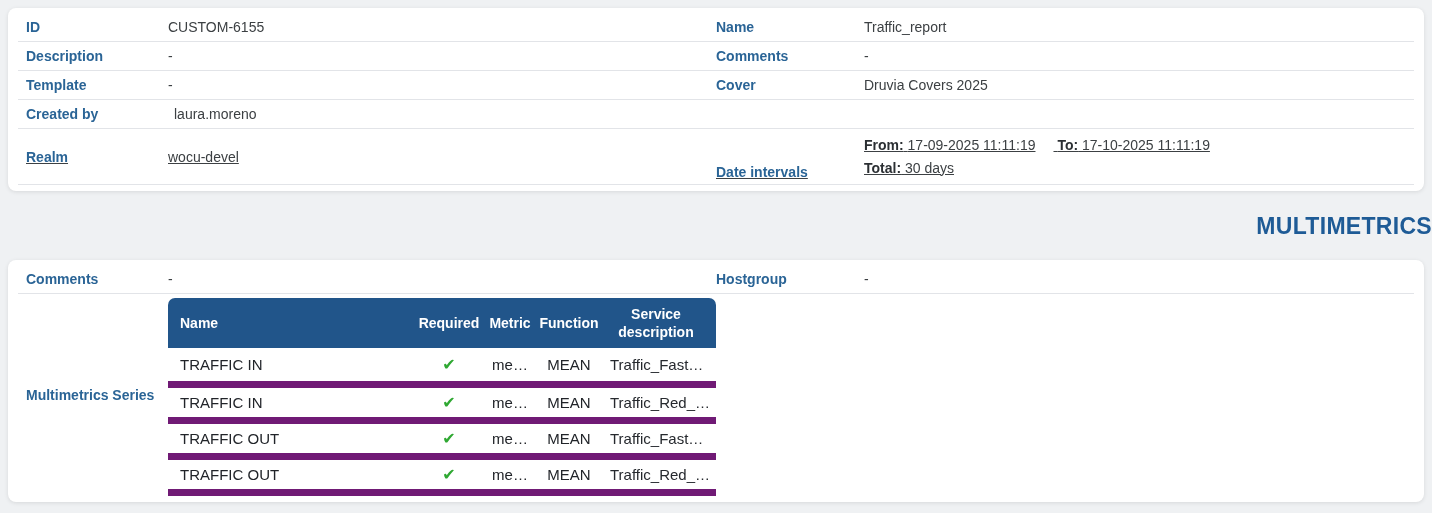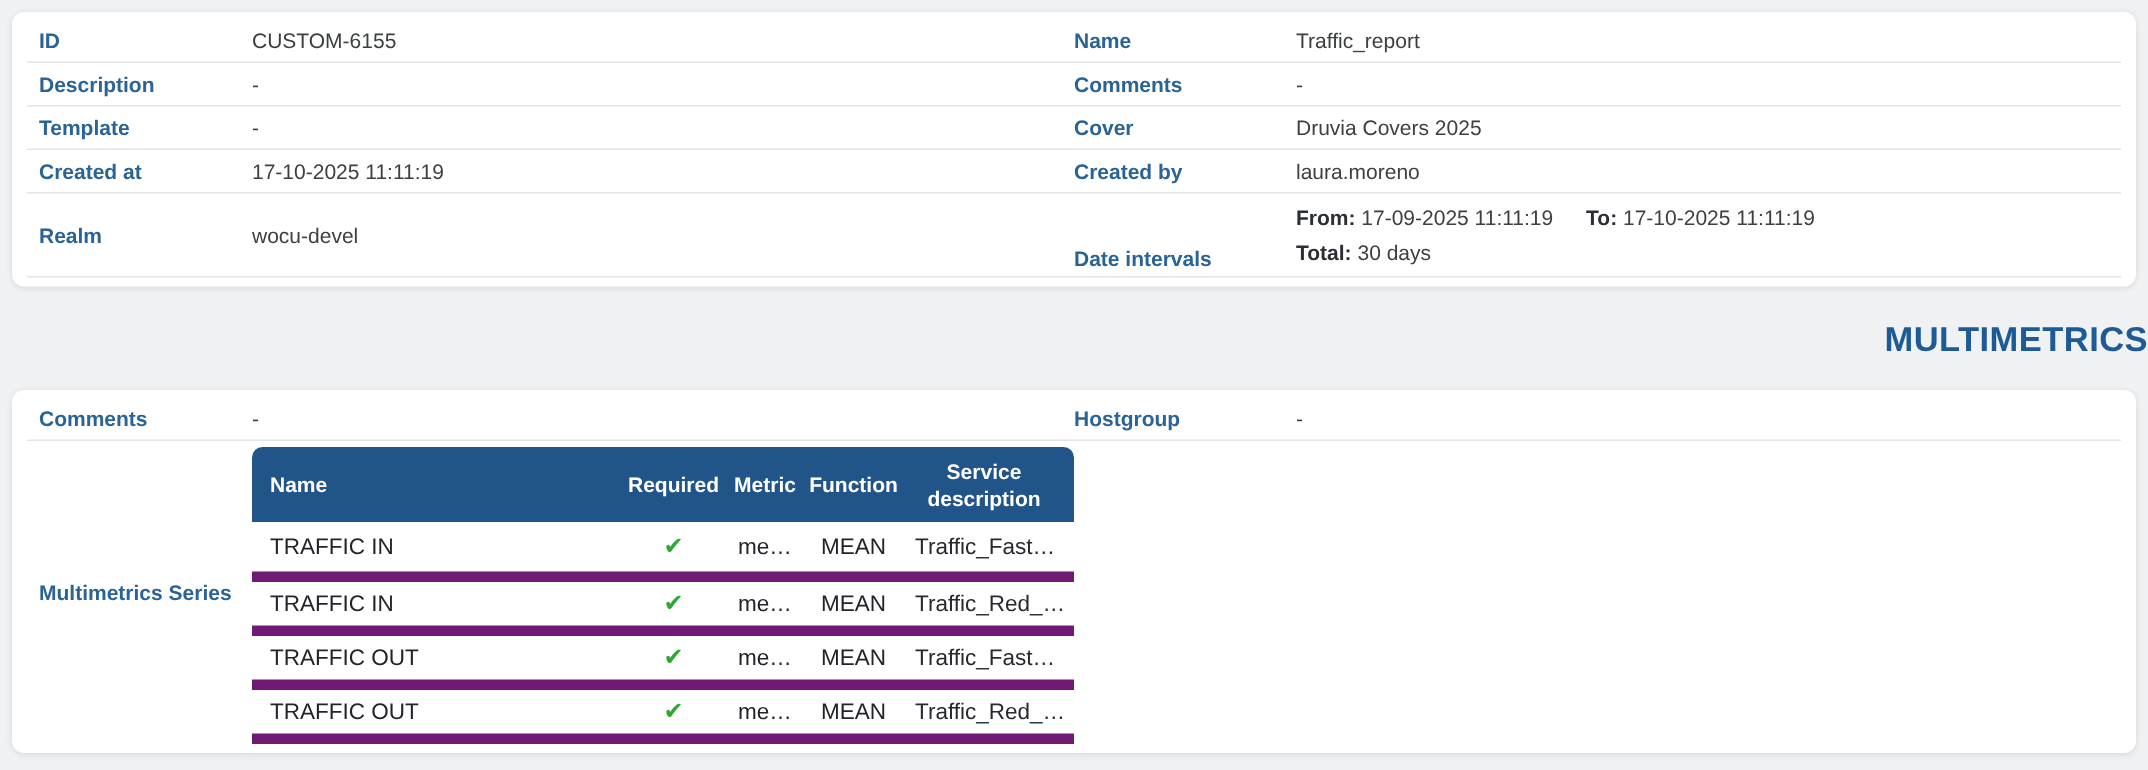--- a/index.html
+++ b/index.html
@@ -19,21 +19,21 @@
   }
   #card-details { margin-top:8px; }
 
   .detail-row {
     display:flex;
     align-items:center;
     border-bottom:1px solid #e2e4e8;
     min-height:29px;
     padding:0 8px 0 8px;
   }
-  .detail-row.tall { min-height:56px; }
+  .detail-row.tall { min-height:56px;text-decoration:underline; }
   .cell-label {
     width:142px;
     flex:0 0 142px;
     font-weight:700;
     color:#2a6496;
   }
   .cell-value {
     flex:1 1 auto;
     color:#3c4043;
   }
@@ -137,24 +137,20 @@
       <span class="cell-label">Template</span>
       <span class="cell-value">-</span>
     </div>
     <div class="half right">
       <span class="cell-label">Cover</span>
       <span class="cell-value">Druvia Covers 2025</span>
     </div>
   </div>
 
   <div class="detail-row">
-    <div class="half">
-      <span class="cell-label">Created at</span>
-      <span class="cell-value">17-10-2025 11:11:19</span>
-    </div>
     <div class="half right">
       <span class="cell-label">Created by</span>
       <span class="cell-value">laura.moreno</span>
     </div>
   </div>
 
   <div class="detail-row tall">
     <div class="half">
       <span class="cell-label">Realm</span>
       <span class="cell-value">wocu-devel</span>

